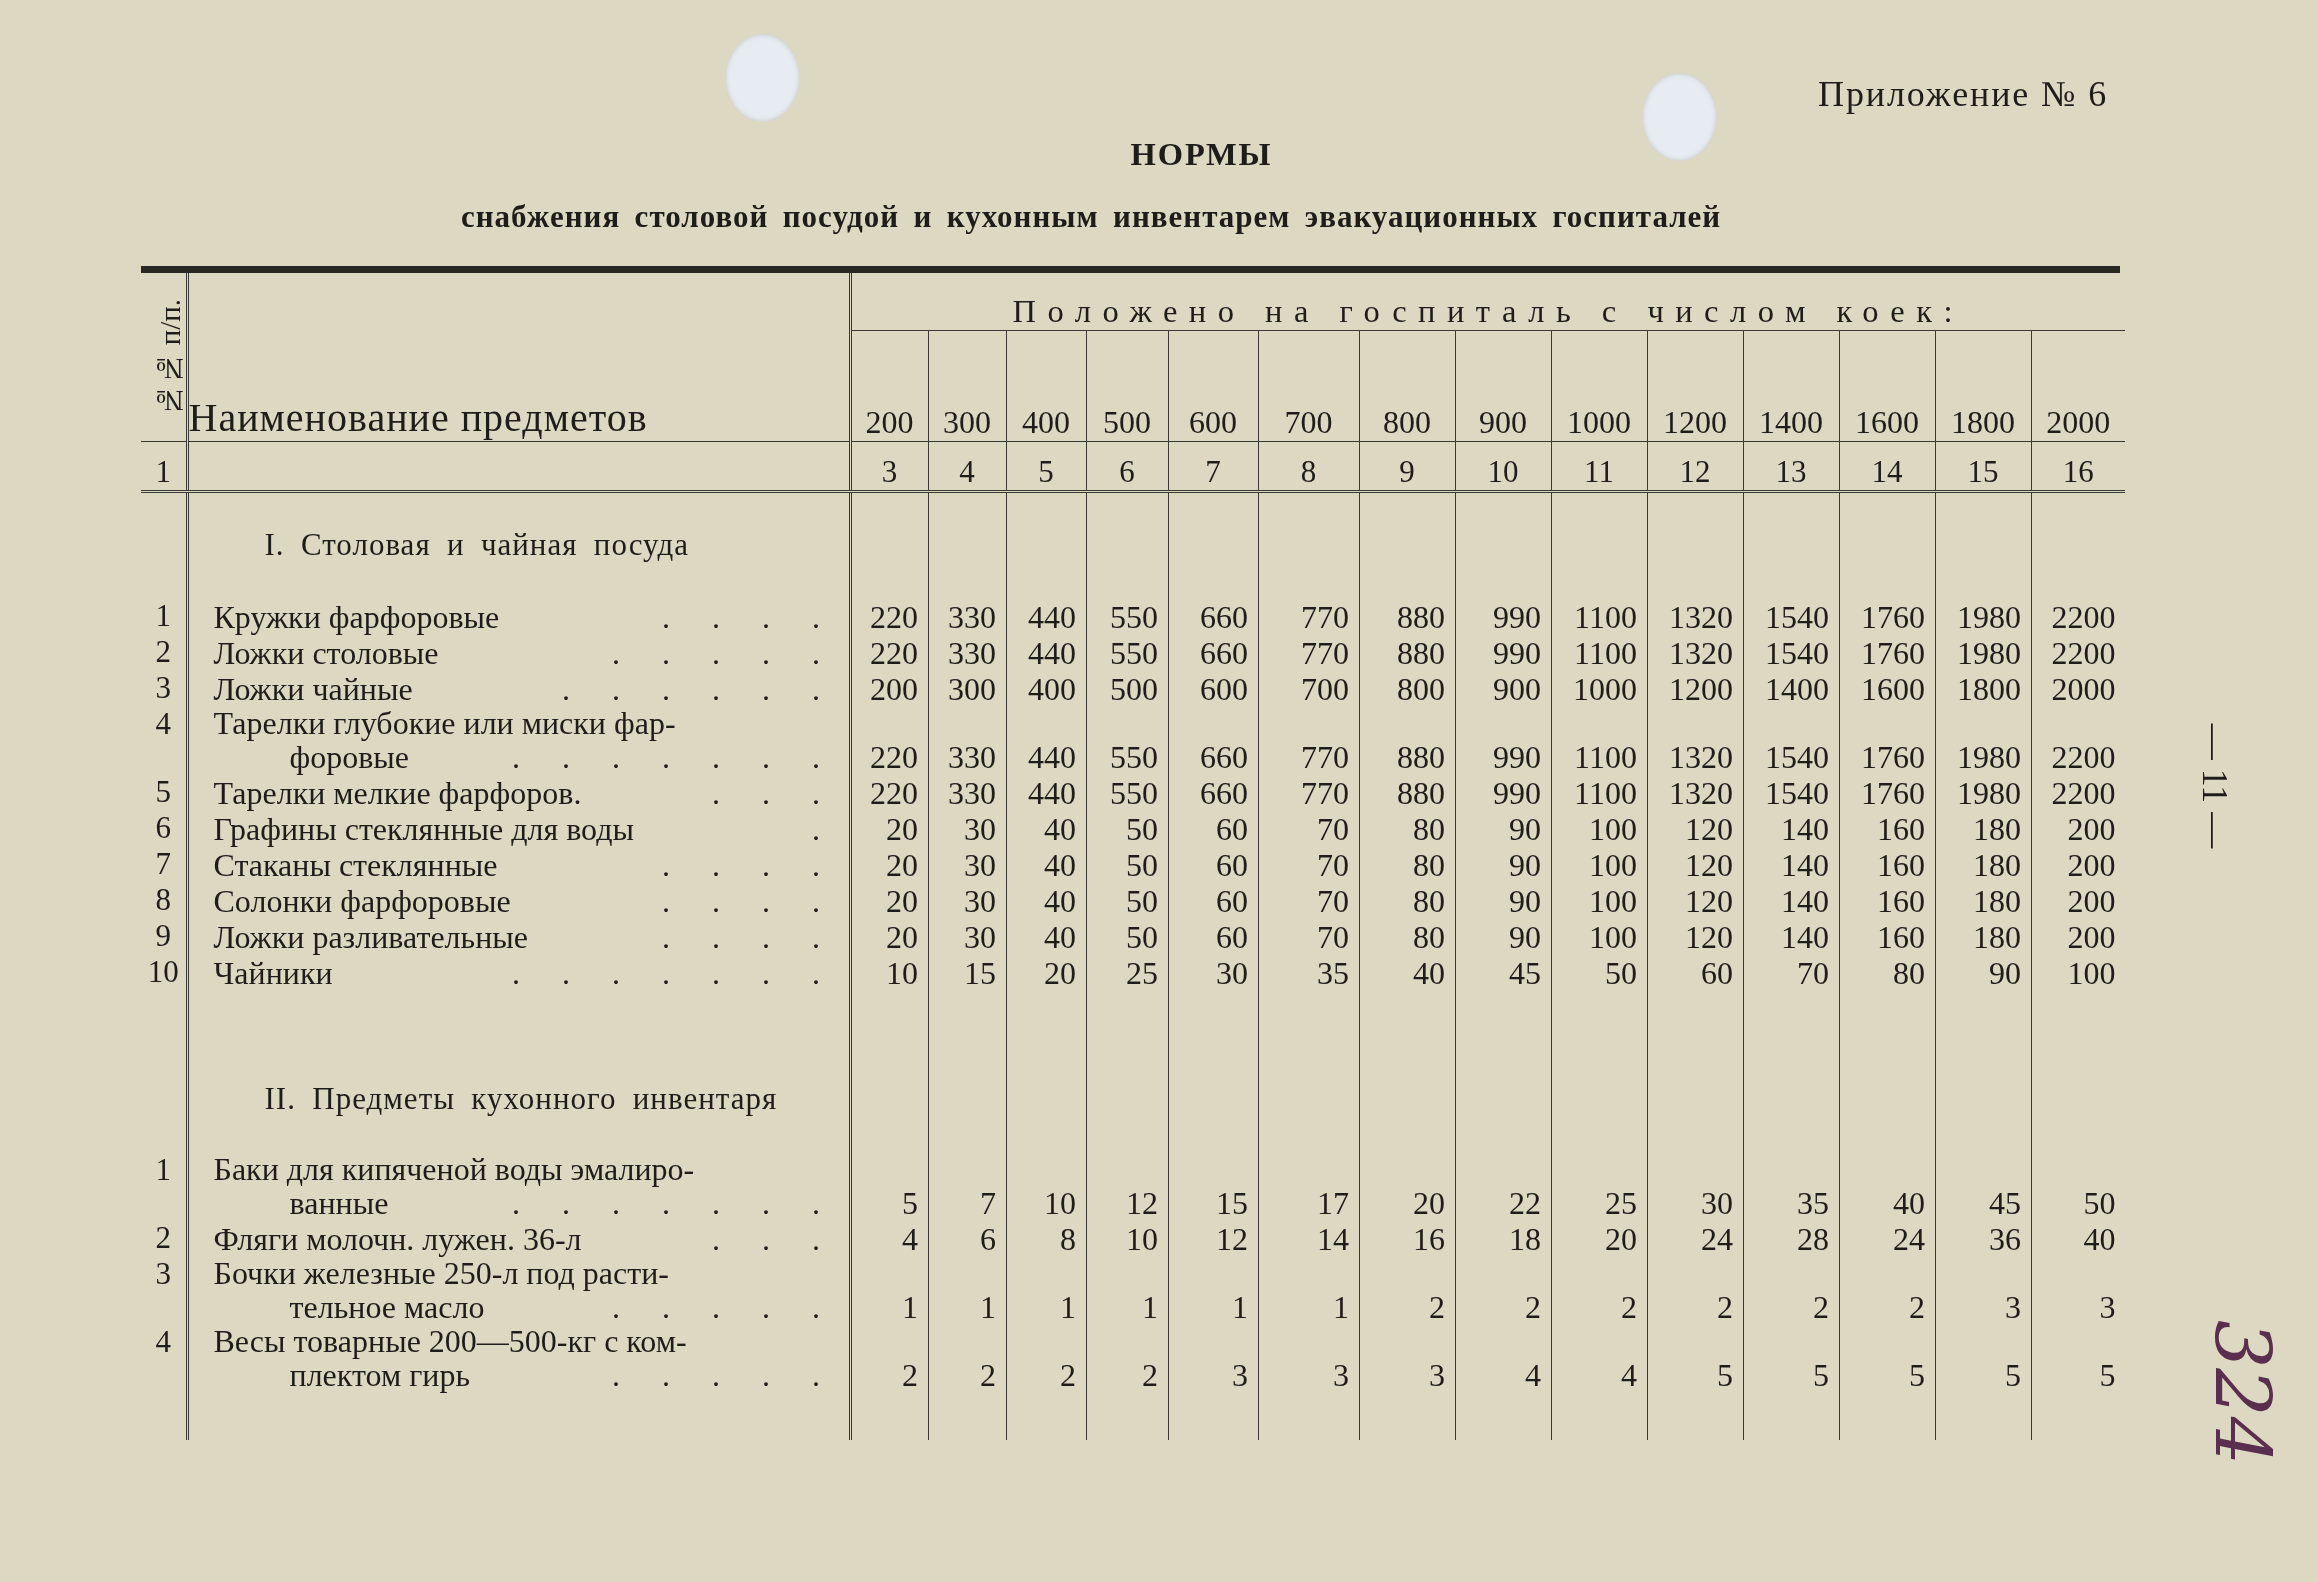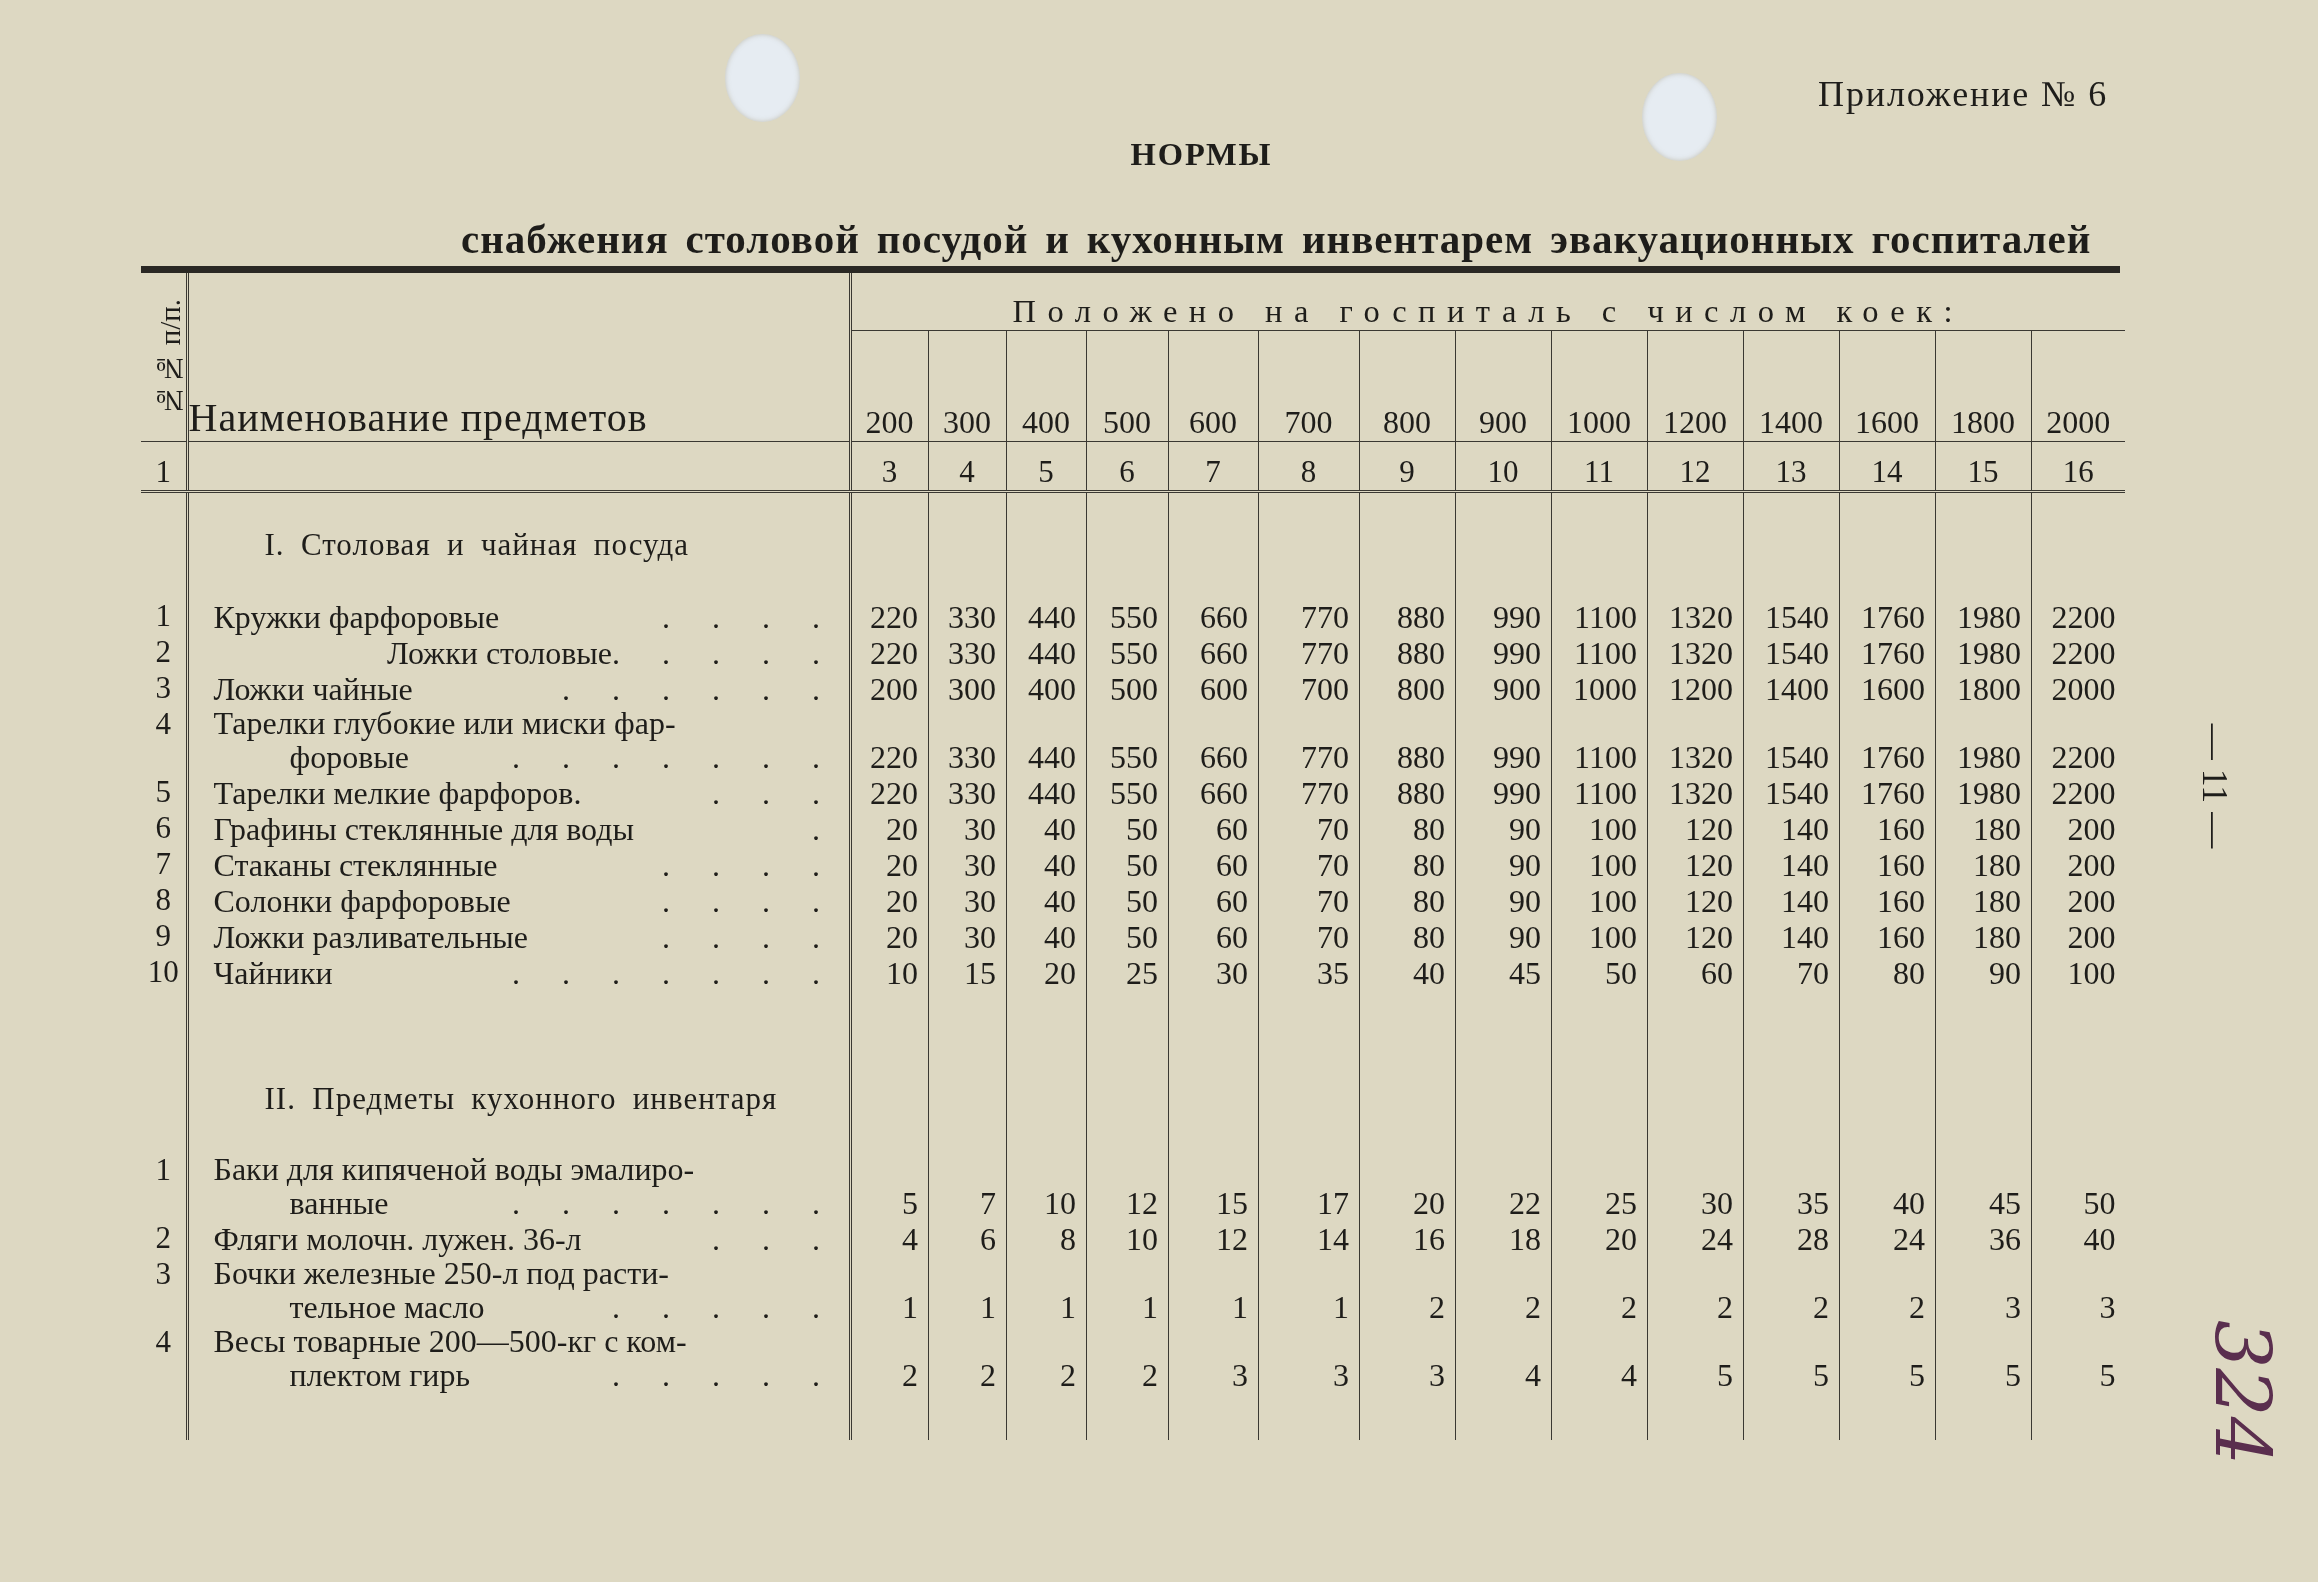--- a/index.html
+++ b/index.html
@@ -18,21 +18,21 @@
     position: absolute; left: 1818px; top: 73px;
     font-size: 36px; letter-spacing: 1.9px;
   }
   .title {
     position: absolute; left: 0; width: 2319px; top: 136px;
     text-align: center; font-size: 32.5px; font-weight: bold; letter-spacing: 1.9px;
     padding-left: 84px; box-sizing: border-box;
   }
   .subtitle {
     position: absolute; left: 461px; top: 199px;
-    font-size: 41px; font-weight: bold; letter-spacing: 1px; word-spacing: 5.7px; margin-top: 16px;
+    font-size: 31px; font-weight: bold; letter-spacing: 1px; word-spacing: 5.7px;
   }
   .page-num {
     position: absolute; left: 2153px; top: 765px;
     transform: rotate(90deg); font-size: 36px; white-space: nowrap;
   }
   .handwritten {
     position: absolute; left: 2170px; top: 1348px;
     transform: rotate(90deg); font-size: 76px; color: #5a2e4e;
     font-family: "DejaVu Serif", serif; font-style: italic; white-space: nowrap;
   }
@@ -178,21 +178,21 @@
           <td class="val vline-l">1100</td>
           <td class="val vline-l">1320</td>
           <td class="val vline-l">1540</td>
           <td class="val vline-l">1760</td>
           <td class="val vline-l">1980</td>
           <td class="val vline-l">2200</td>
         </tr>
         <tr>
           <td class="rownum">2</td>
           <td class="item dbl-l">
-            <div style="display: flex; justify-content: flex-end; padding-right: 11.5px;">
+            <div style="display: flex; justify-content: space-between; padding-right: 11.5px;">
               <span>Ложки столовые</span>
               <span class="dots">. . . . .</span>
             </div>
           </td>
           <td class="val dbl-l">220</td>
           <td class="val vline-l">330</td>
           <td class="val vline-l">440</td>
           <td class="val vline-l">550</td>
           <td class="val vline-l">660</td>
           <td class="val vline-l">770</td>

